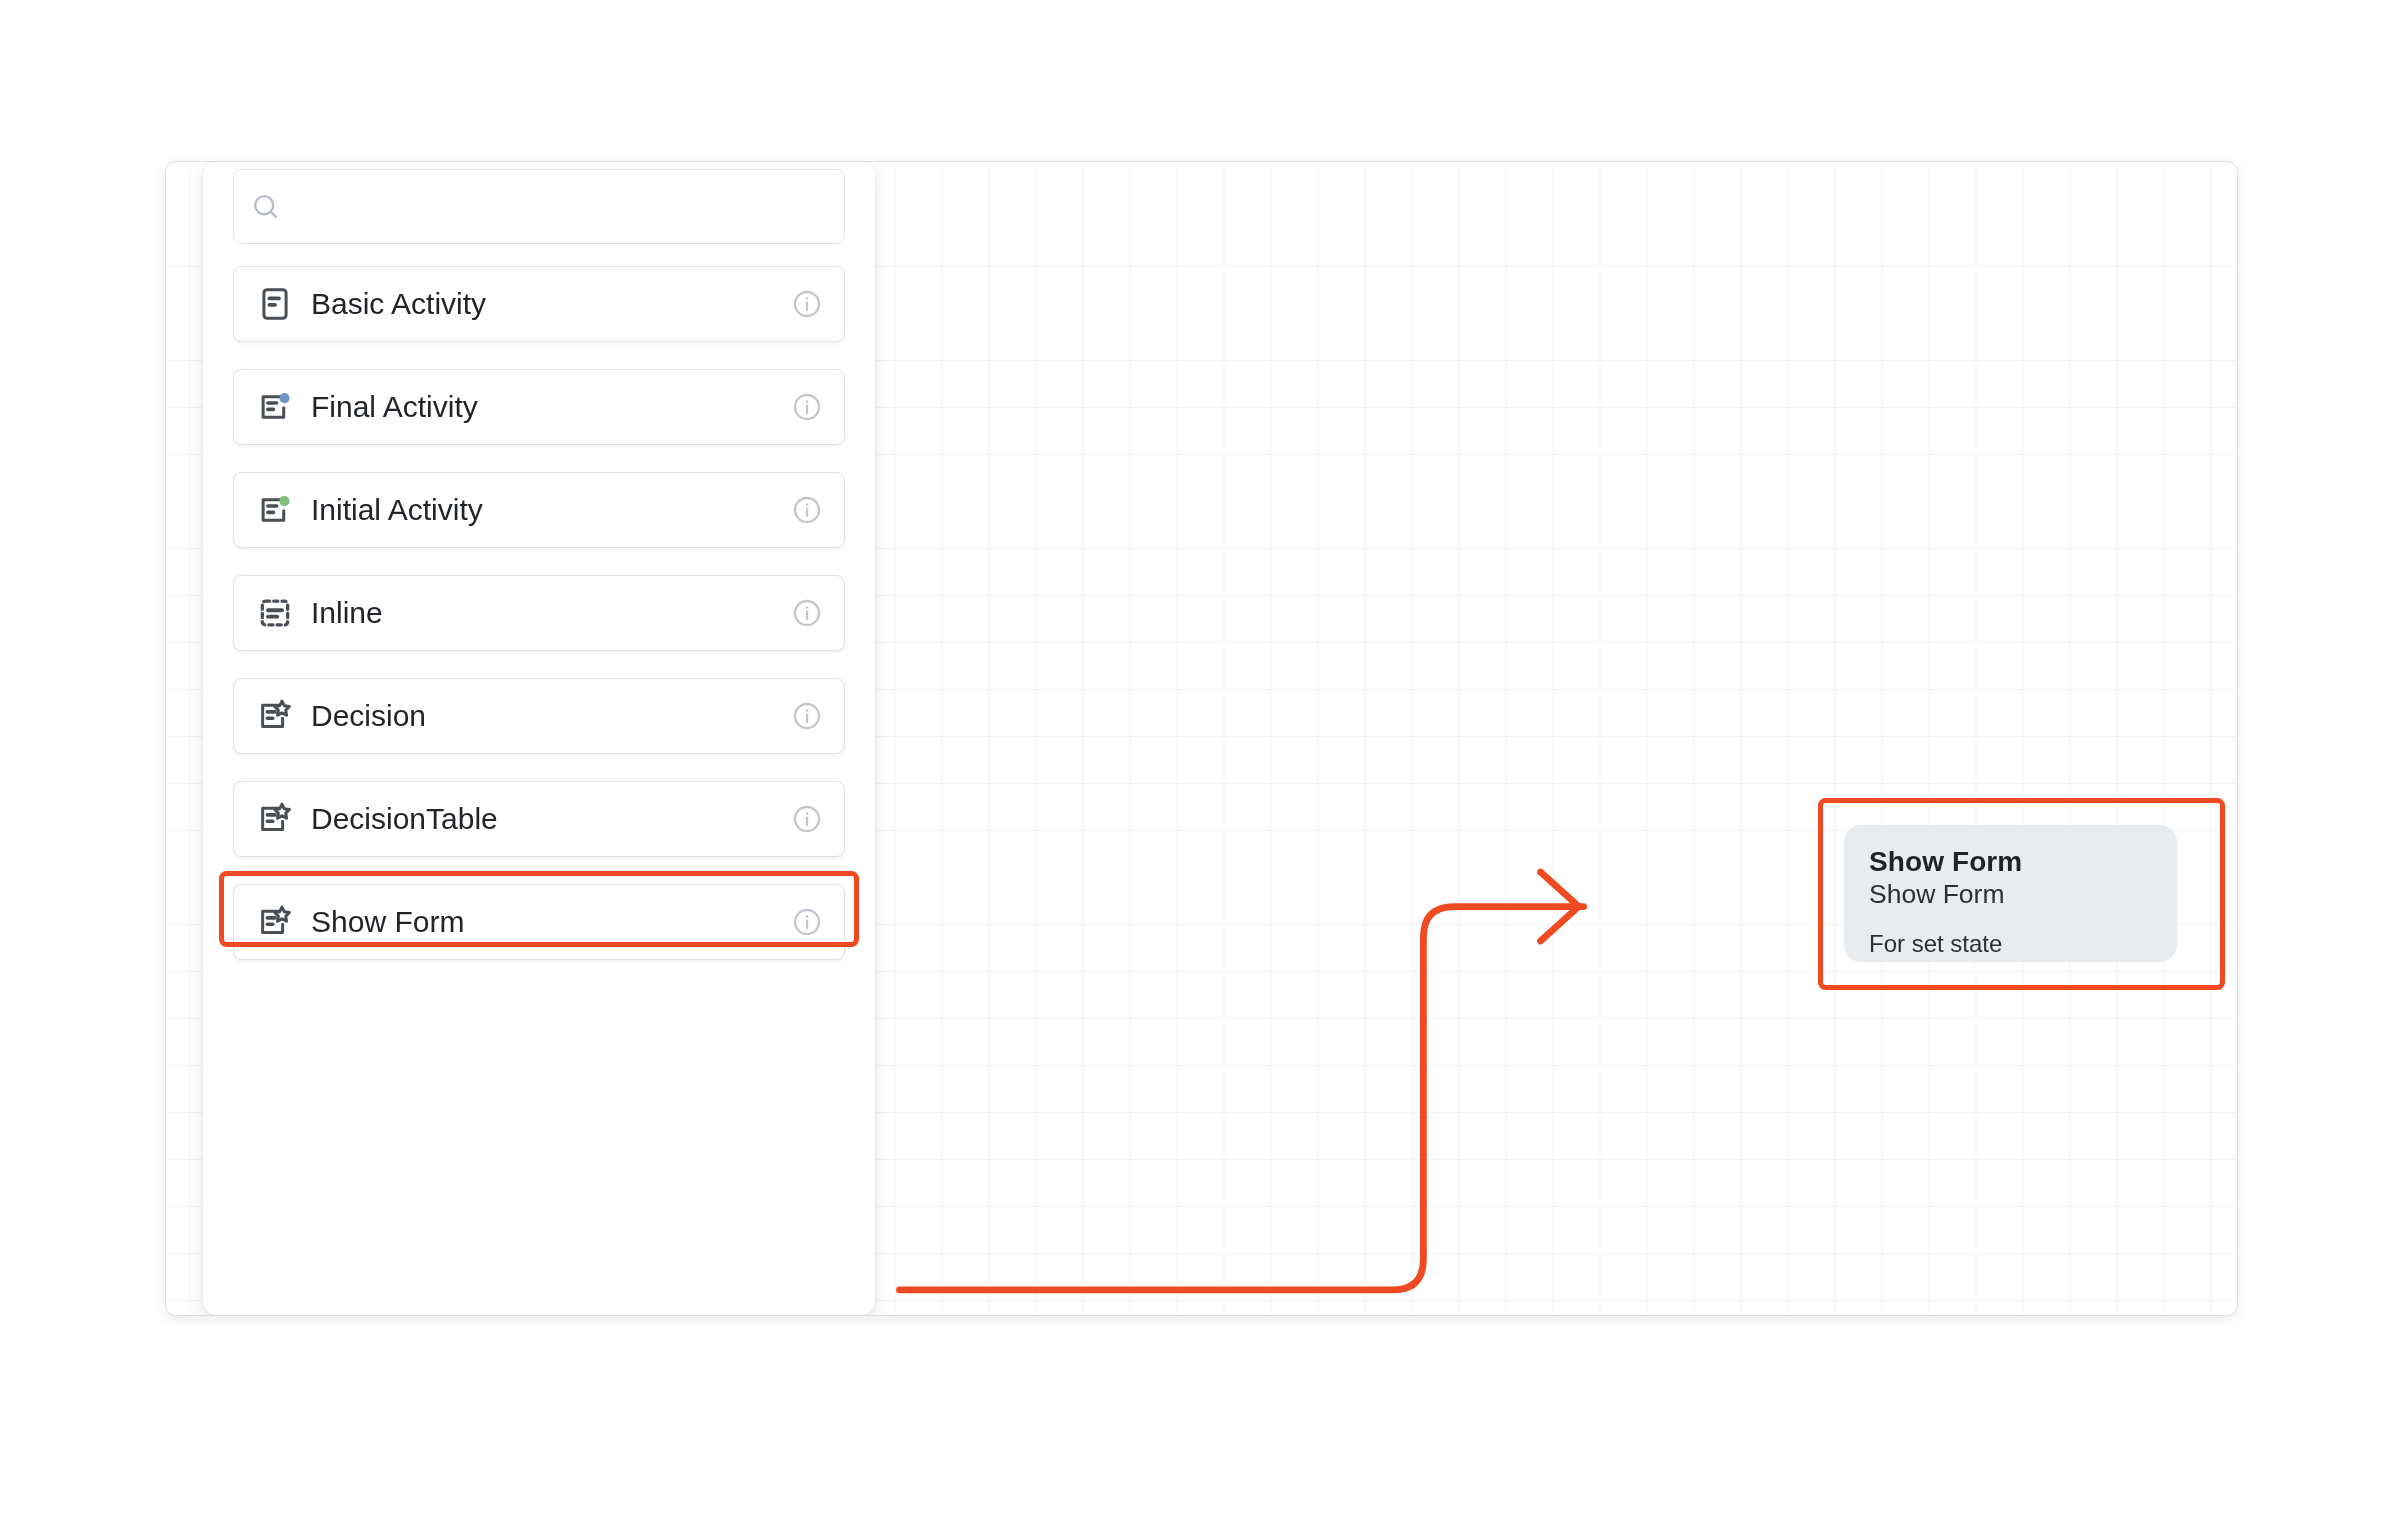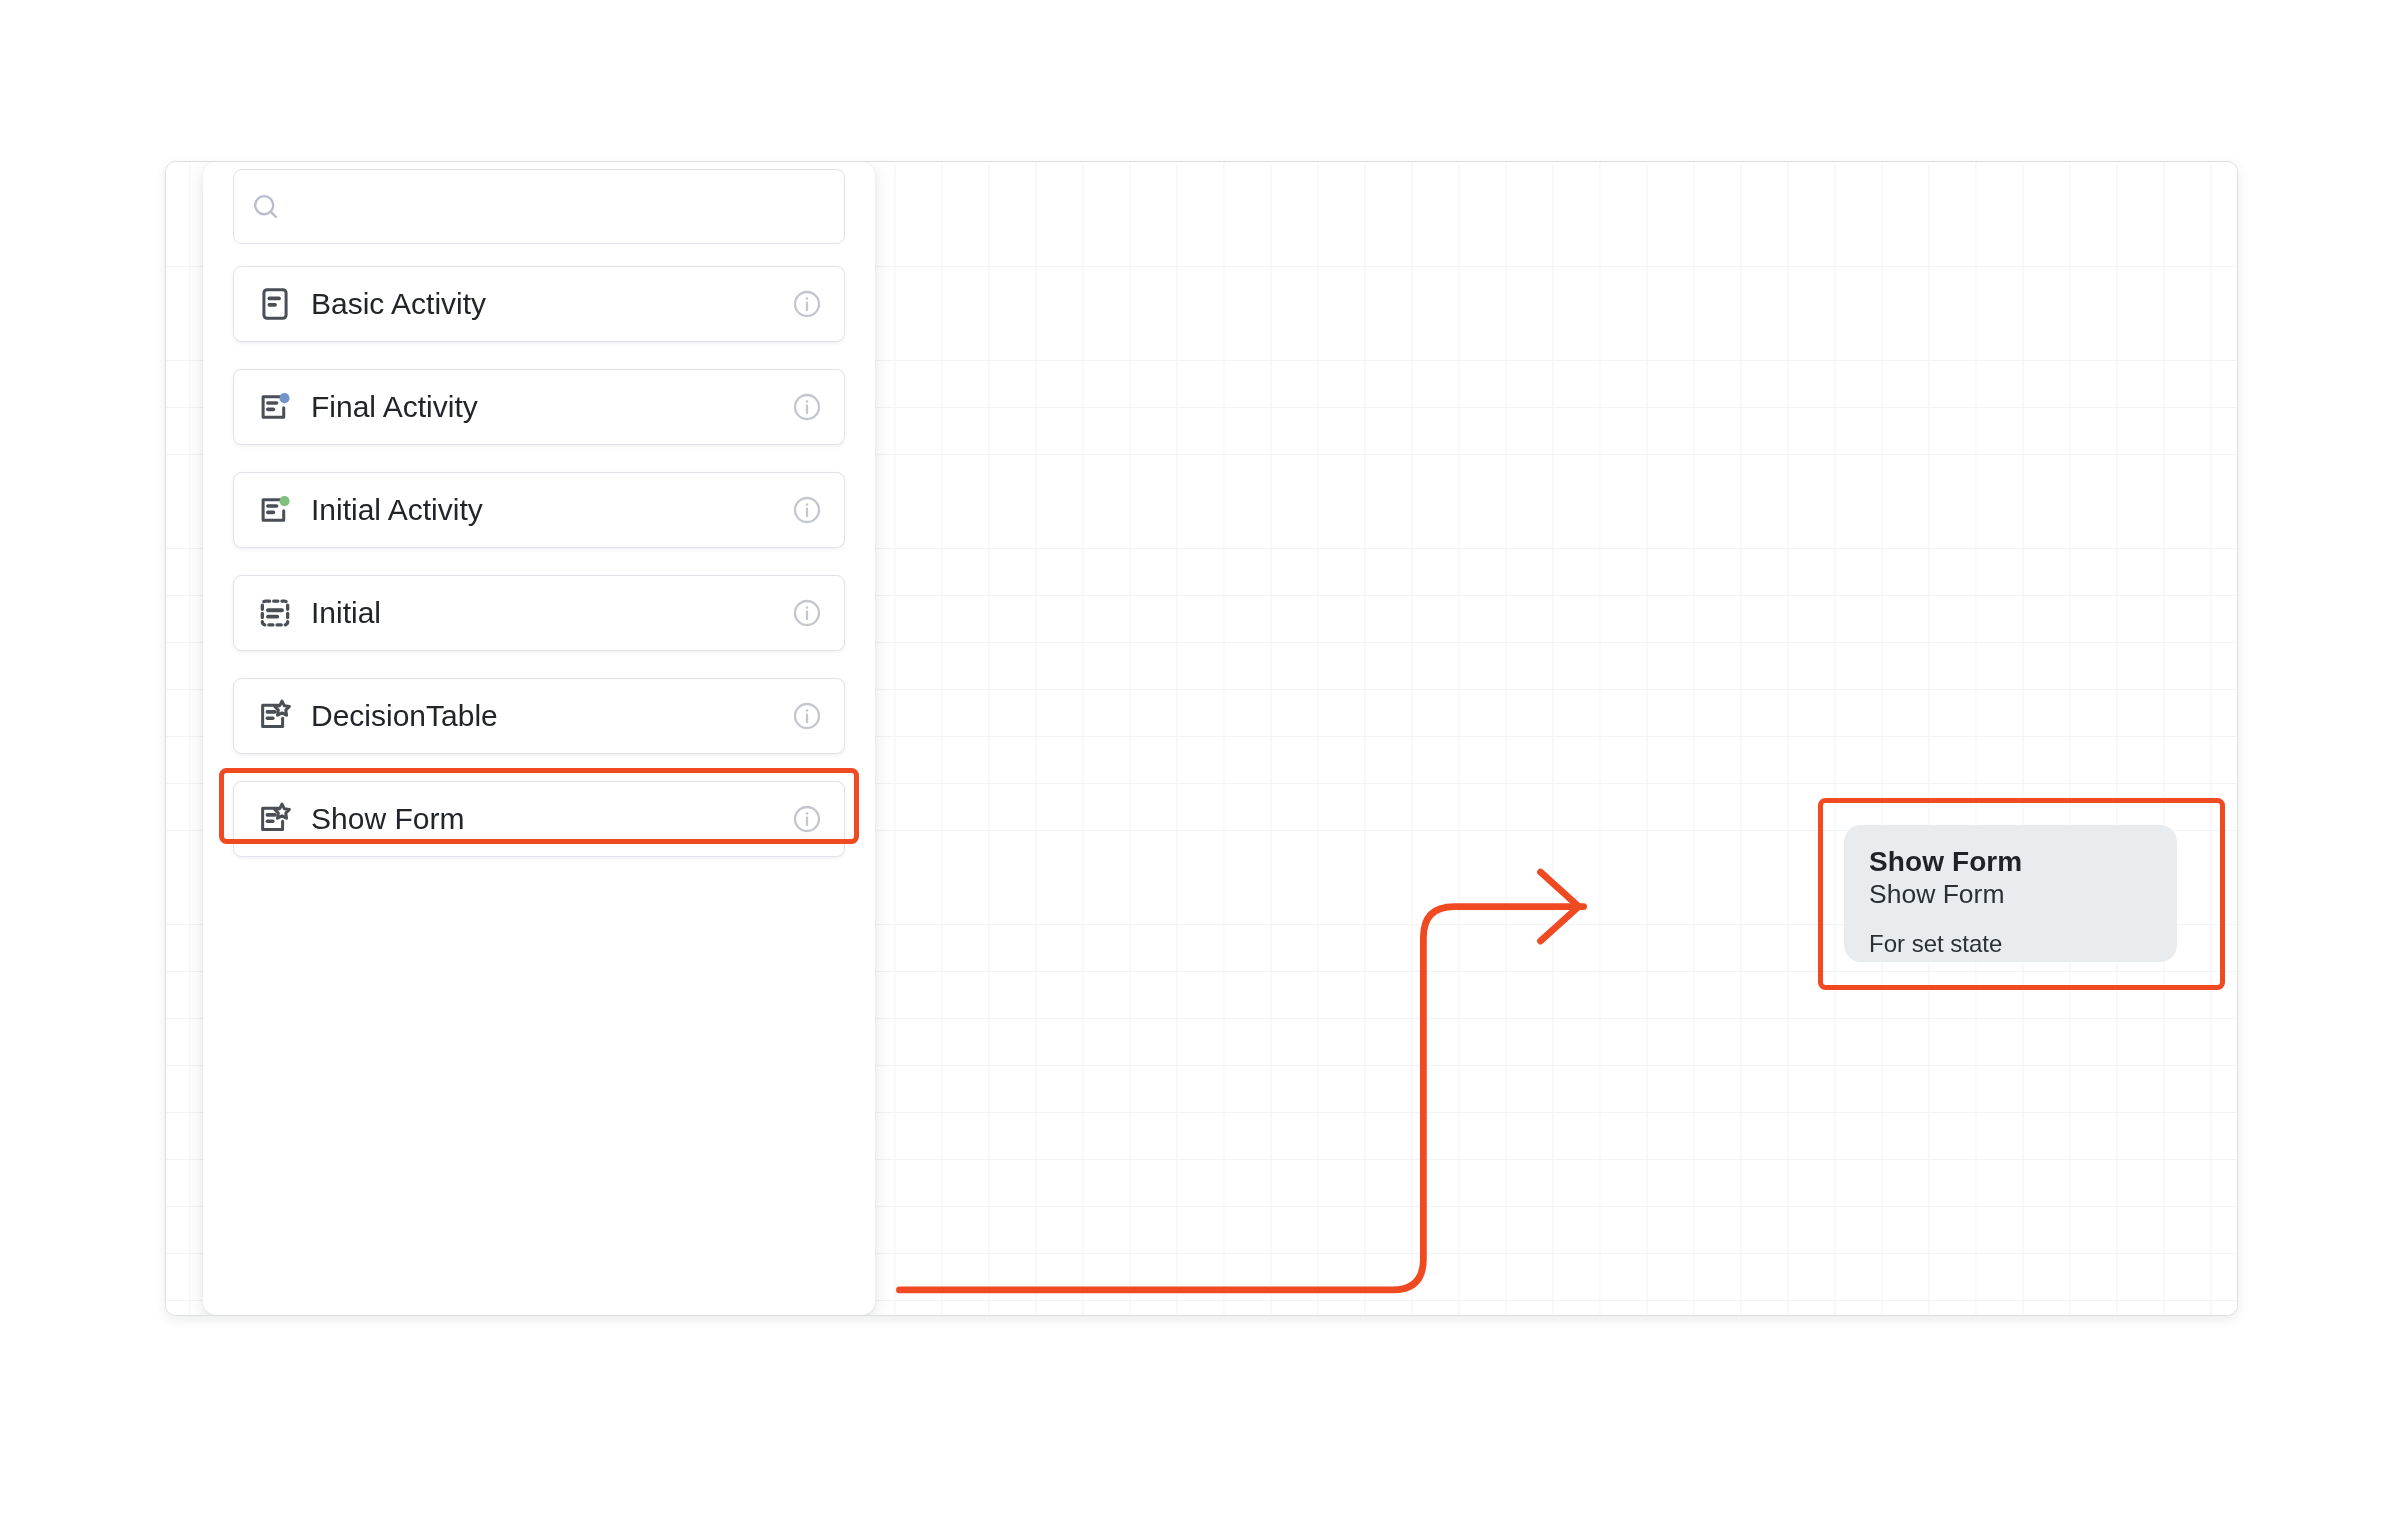--- a/index.html
+++ b/index.html
@@ -307,64 +307,84 @@
 
       <div class="row-outer">
         <div class="row">
           <span class="act-icon">
             <svg width="38" height="38" viewBox="0 0 24 24" fill="none" stroke="currentColor" stroke-width="2.1" stroke-linecap="round" stroke-linejoin="round">
               <rect x="4" y="4.5" width="16" height="15" rx="2" stroke-dasharray="2.6 2.6"></rect>
               <line x1="7.6" y1="10.3" x2="16.4" y2="10.3" stroke-width="2.5"></line>
               <line x1="7.6" y1="14.3" x2="13.4" y2="14.3" stroke-width="2.5"></line>
             </svg>
           </span>
-          <span class="act-label">Initial</span>
-          <span class="info-icon">
-            <svg width="32" height="32" viewBox="0 0 24 24" fill="none" stroke="currentColor" stroke-width="1.7">
-              <circle cx="12" cy="12" r="9"></circle>
-              <line x1="12" y1="11" x2="12" y2="16.5" stroke-linecap="round"></line>
-              <circle cx="12" cy="7.9" r=".95" fill="currentColor" stroke="none"></circle>
-            </svg>
-          </span>
-        </div>
-      </div>
-
+          <span class="act-label">Inline</span>
+          <span class="info-icon">
+            <svg width="32" height="32" viewBox="0 0 24 24" fill="none" stroke="currentColor" stroke-width="1.7">
+              <circle cx="12" cy="12" r="9"></circle>
+              <line x1="12" y1="11" x2="12" y2="16.5" stroke-linecap="round"></line>
+              <circle cx="12" cy="7.9" r=".95" fill="currentColor" stroke="none"></circle>
+            </svg>
+          </span>
+        </div>
+      </div>
 
 
       <div class="row-outer">
         <div class="row">
           <span class="act-icon">
             <svg width="38" height="38" viewBox="0 0 24 24" fill="none" stroke="currentColor" stroke-width="1.9" stroke-linecap="round" stroke-linejoin="round">
               <path d="M14.2 5.2 H4.2 V18.6 H16.8 V13.4"></path>
               <line x1="7.2" y1="9.4" x2="12" y2="9.4" stroke-width="2.3"></line>
               <line x1="7.2" y1="13.4" x2="10.6" y2="13.4" stroke-width="2.3"></line>
               <path d="M16.4 2.6 L17.9 5.5 L21.1 6 L18.8 8.3 L19.3 11.5 L16.4 10 L13.6 11.5 L14.1 8.3 L11.8 6 L15 5.5 Z"></path>
             </svg>
           </span>
-          <span class="act-label">DecisionTable</span>
+          <span class="act-label">Decision</span>
           <span class="info-icon">
             <svg width="32" height="32" viewBox="0 0 24 24" fill="none" stroke="currentColor" stroke-width="1.7">
               <circle cx="12" cy="12" r="9"></circle>
               <line x1="12" y1="11" x2="12" y2="16.5" stroke-linecap="round"></line>
               <circle cx="12" cy="7.9" r=".95" fill="currentColor" stroke="none"></circle>
             </svg>
           </span>
         </div>
       </div>
 
       <div class="row-outer">
         <div class="row">
           <span class="act-icon">
             <svg width="38" height="38" viewBox="0 0 24 24" fill="none" stroke="currentColor" stroke-width="1.9" stroke-linecap="round" stroke-linejoin="round">
               <path d="M14.2 5.2 H4.2 V18.6 H16.8 V13.4"></path>
               <line x1="7.2" y1="9.4" x2="12" y2="9.4" stroke-width="2.3"></line>
               <line x1="7.2" y1="13.4" x2="10.6" y2="13.4" stroke-width="2.3"></line>
               <path d="M16.4 2.6 L17.9 5.5 L21.1 6 L18.8 8.3 L19.3 11.5 L16.4 10 L13.6 11.5 L14.1 8.3 L11.8 6 L15 5.5 Z"></path>
             </svg>
           </span>
+          <span class="act-label">DecisionTable</span>
+          <span class="info-icon">
+            <svg width="32" height="32" viewBox="0 0 24 24" fill="none" stroke="currentColor" stroke-width="1.7">
+              <circle cx="12" cy="12" r="9"></circle>
+              <line x1="12" y1="11" x2="12" y2="16.5" stroke-linecap="round"></line>
+              <circle cx="12" cy="7.9" r=".95" fill="currentColor" stroke="none"></circle>
+            </svg>
+          </span>
+        </div>
+      </div>
+
+      <div class="row-outer">
+        <div class="row">
+          <span class="act-icon">
+            <svg width="38" height="38" viewBox="0 0 24 24" fill="none" stroke="currentColor" stroke-width="1.9" stroke-linecap="round" stroke-linejoin="round">
+              <path d="M14.2 5.2 H4.2 V18.6 H16.8 V13.4"></path>
+              <line x1="7.2" y1="9.4" x2="12" y2="9.4" stroke-width="2.3"></line>
+              <line x1="7.2" y1="13.4" x2="10.6" y2="13.4" stroke-width="2.3"></line>
+              <path d="M16.4 2.6 L17.9 5.5 L21.1 6 L18.8 8.3 L19.3 11.5 L16.4 10 L13.6 11.5 L14.1 8.3 L11.8 6 L15 5.5 Z"></path>
+            </svg>
+          </span>
           <span class="act-label">Show Form</span>
           <span class="info-icon">
             <svg width="32" height="32" viewBox="0 0 24 24" fill="none" stroke="currentColor" stroke-width="1.7">
               <circle cx="12" cy="12" r="9"></circle>
               <line x1="12" y1="11" x2="12" y2="16.5" stroke-linecap="round"></line>
               <circle cx="12" cy="7.9" r=".95" fill="currentColor" stroke="none"></circle>
             </svg>
           </span>
         </div>
         <div class="highlight-box"></div>

